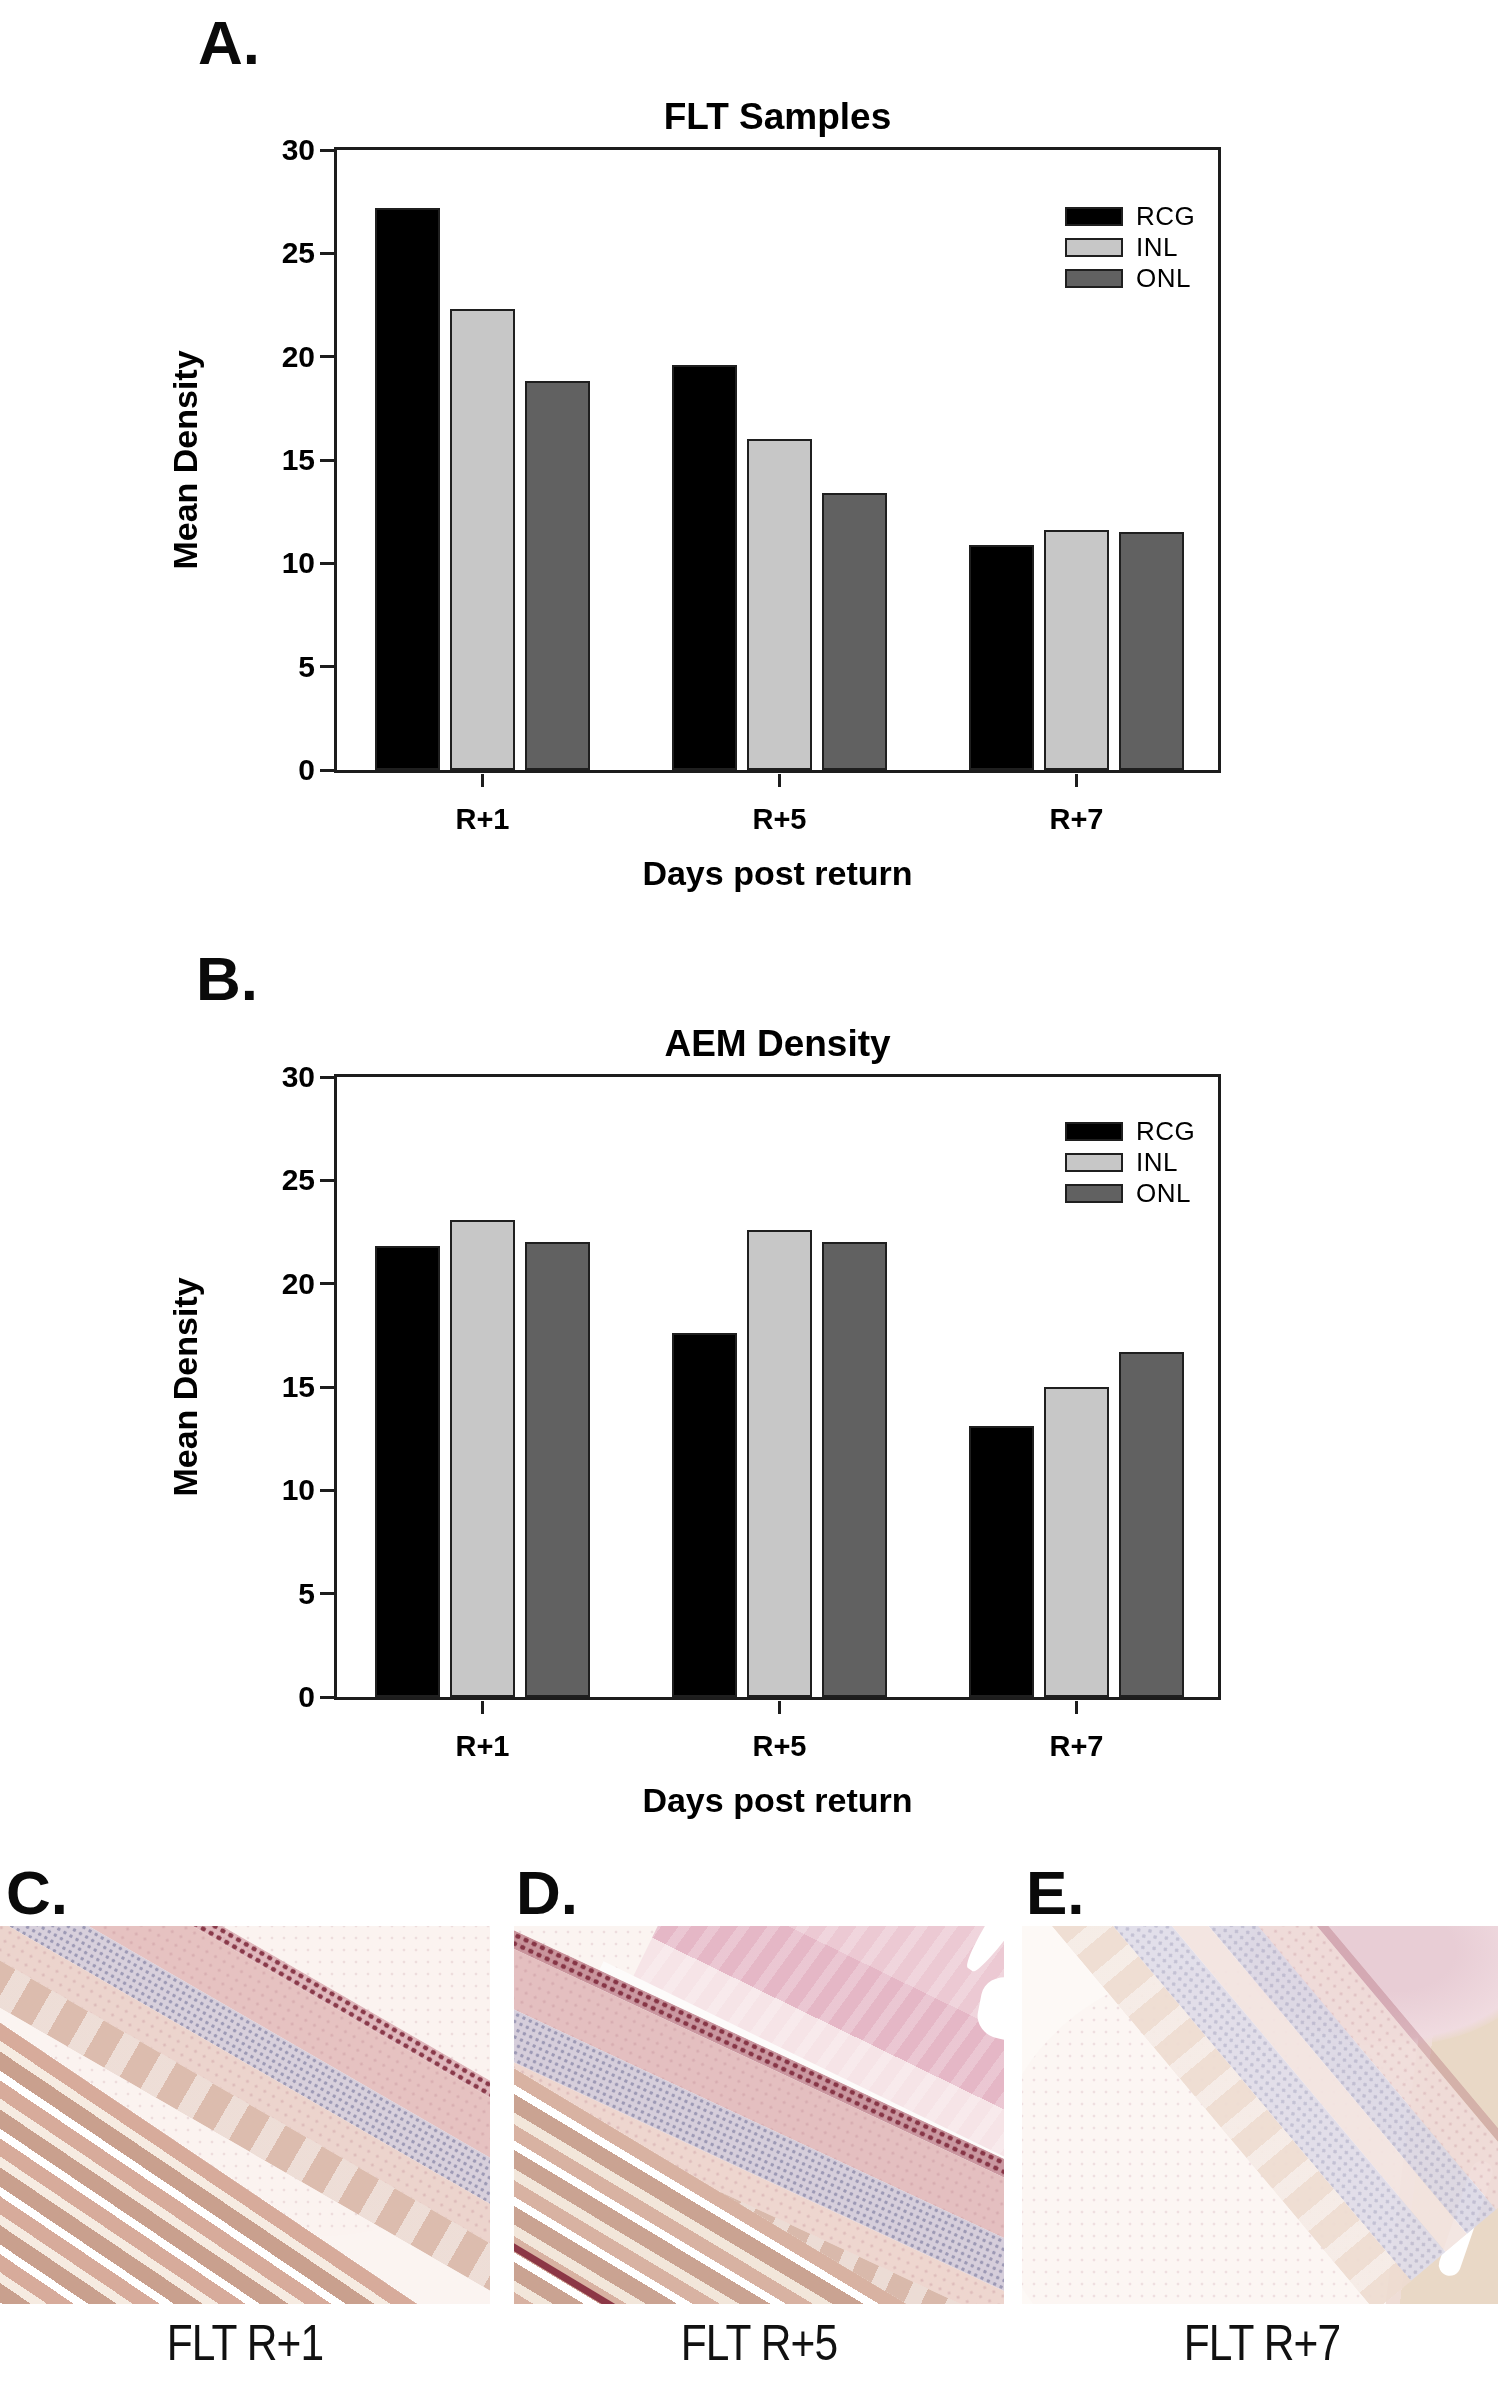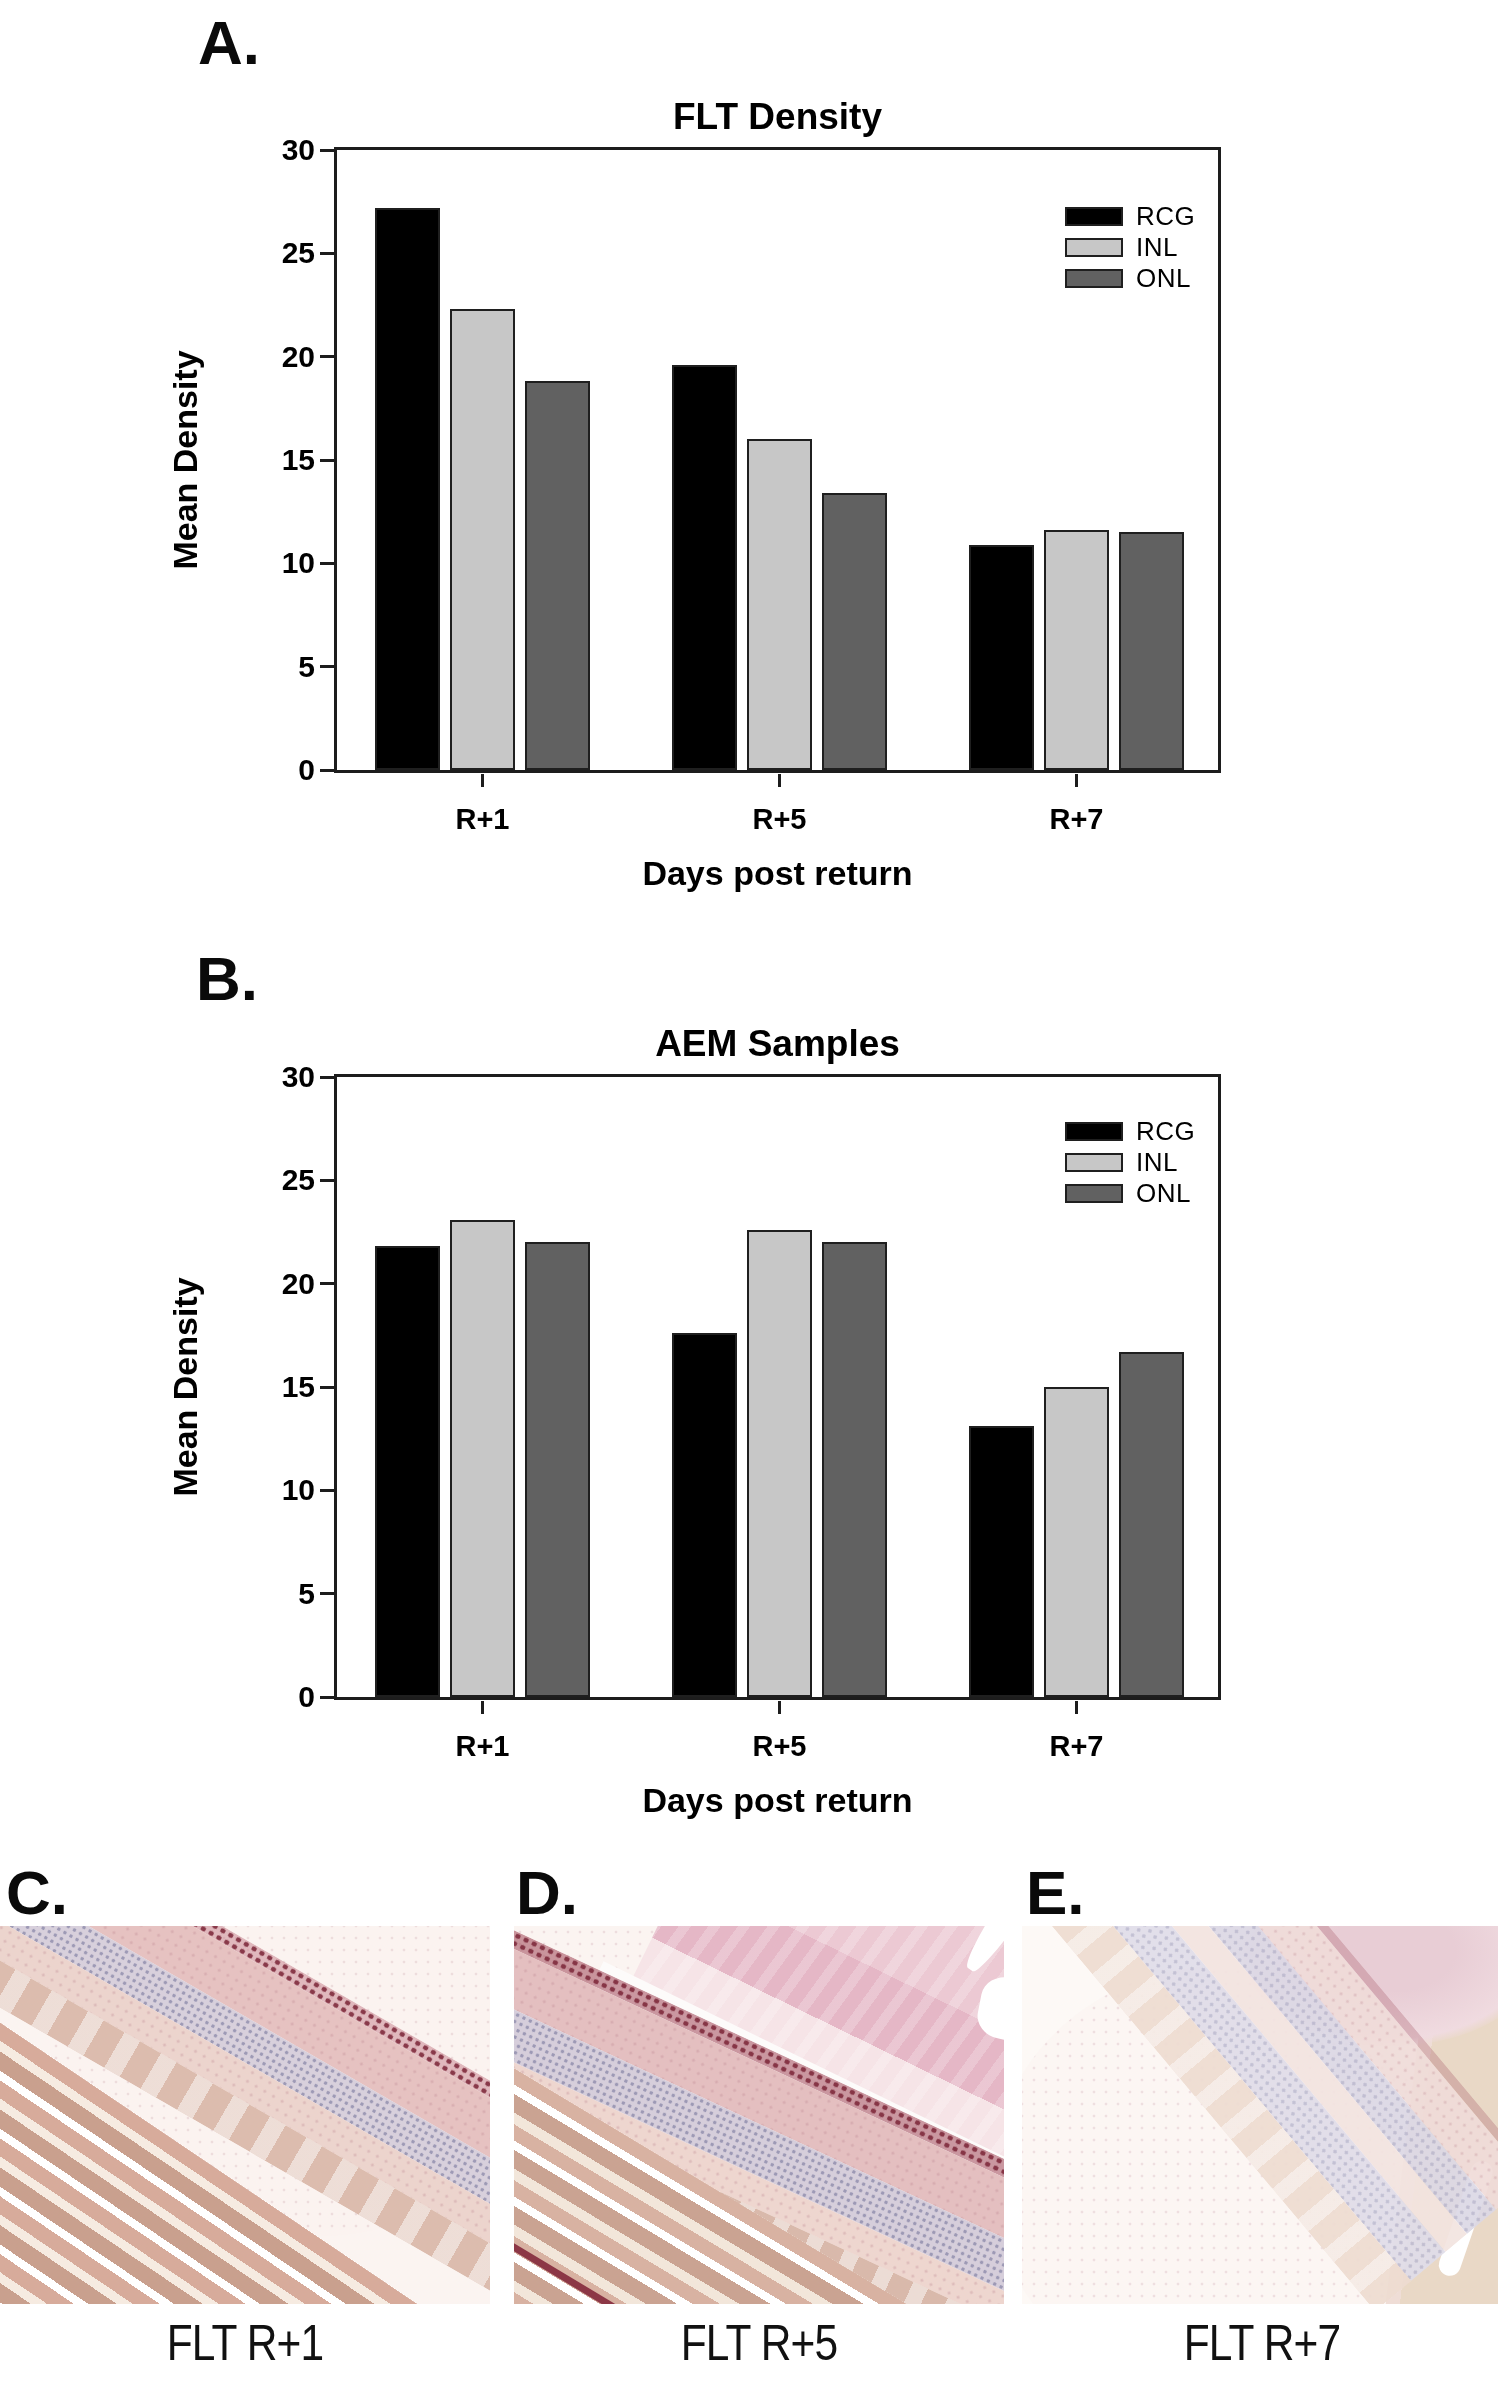--- a/index.html
+++ b/index.html
@@ -47,21 +47,21 @@
   #capD{left:559px;}
   #capE{left:1062px;}
 </style>
 </head>
 <body>
 
 <div class="page">
 
   <div class="panel-letter" id="plA">A.</div>
   <div id="chartA">
-      <div class="chart-title" style="left: 337px; top: 96px; width: 881px;">FLT Density</div>
+      <div class="chart-title" style="left: 337px; top: 96px; width: 881px;">FLT Samples</div>
       <div class="plot-box" style="left: 334px; top: 147px; width: 887px; height: 626px;"></div>
       <div class="ytick" style="left: 320px; top: 768.5px; width: 14px; height: 3px;"></div>
       <div class="ytick-label" style="left: 225px; top: 752px; width: 90px;">0</div>
       <div class="ytick" style="left: 320px; top: 665.167px; width: 14px; height: 3px;"></div>
       <div class="ytick-label" style="left: 225px; top: 648.667px; width: 90px;">5</div>
       <div class="ytick" style="left: 320px; top: 561.833px; width: 14px; height: 3px;"></div>
       <div class="ytick-label" style="left: 225px; top: 545.333px; width: 90px;">10</div>
       <div class="ytick" style="left: 320px; top: 458.5px; width: 14px; height: 3px;"></div>
       <div class="ytick-label" style="left: 225px; top: 442px; width: 90px;">15</div>
       <div class="ytick" style="left: 320px; top: 355.167px; width: 14px; height: 3px;"></div>
@@ -90,21 +90,21 @@
       <div class="lg-swatch" style="left: 1065px; top: 207px; width: 58px; height: 19px; background: rgb(0, 0, 0);"></div>
       <div class="lg-label" style="left: 1136px; top: 201px; width: 160px;">RCG</div>
       <div class="lg-swatch" style="left: 1065px; top: 238px; width: 58px; height: 19px; background: rgb(199, 199, 199);"></div>
       <div class="lg-label" style="left: 1136px; top: 232px; width: 160px;">INL</div>
       <div class="lg-swatch" style="left: 1065px; top: 269px; width: 58px; height: 19px; background: rgb(97, 97, 97);"></div>
       <div class="lg-label" style="left: 1136px; top: 263px; width: 160px;">ONL</div>
     </div>
 
   <div class="panel-letter" id="plB">B.</div>
   <div id="chartB">
-      <div class="chart-title" style="left: 337px; top: 1023px; width: 881px;">AEM Samples</div>
+      <div class="chart-title" style="left: 337px; top: 1023px; width: 881px;">AEM Density</div>
       <div class="plot-box" style="left: 334px; top: 1074px; width: 887px; height: 626px;"></div>
       <div class="ytick" style="left: 320px; top: 1695.5px; width: 14px; height: 3px;"></div>
       <div class="ytick-label" style="left: 225px; top: 1679px; width: 90px;">0</div>
       <div class="ytick" style="left: 320px; top: 1592.17px; width: 14px; height: 3px;"></div>
       <div class="ytick-label" style="left: 225px; top: 1575.67px; width: 90px;">5</div>
       <div class="ytick" style="left: 320px; top: 1488.83px; width: 14px; height: 3px;"></div>
       <div class="ytick-label" style="left: 225px; top: 1472.33px; width: 90px;">10</div>
       <div class="ytick" style="left: 320px; top: 1385.5px; width: 14px; height: 3px;"></div>
       <div class="ytick-label" style="left: 225px; top: 1369px; width: 90px;">15</div>
       <div class="ytick" style="left: 320px; top: 1282.17px; width: 14px; height: 3px;"></div>

